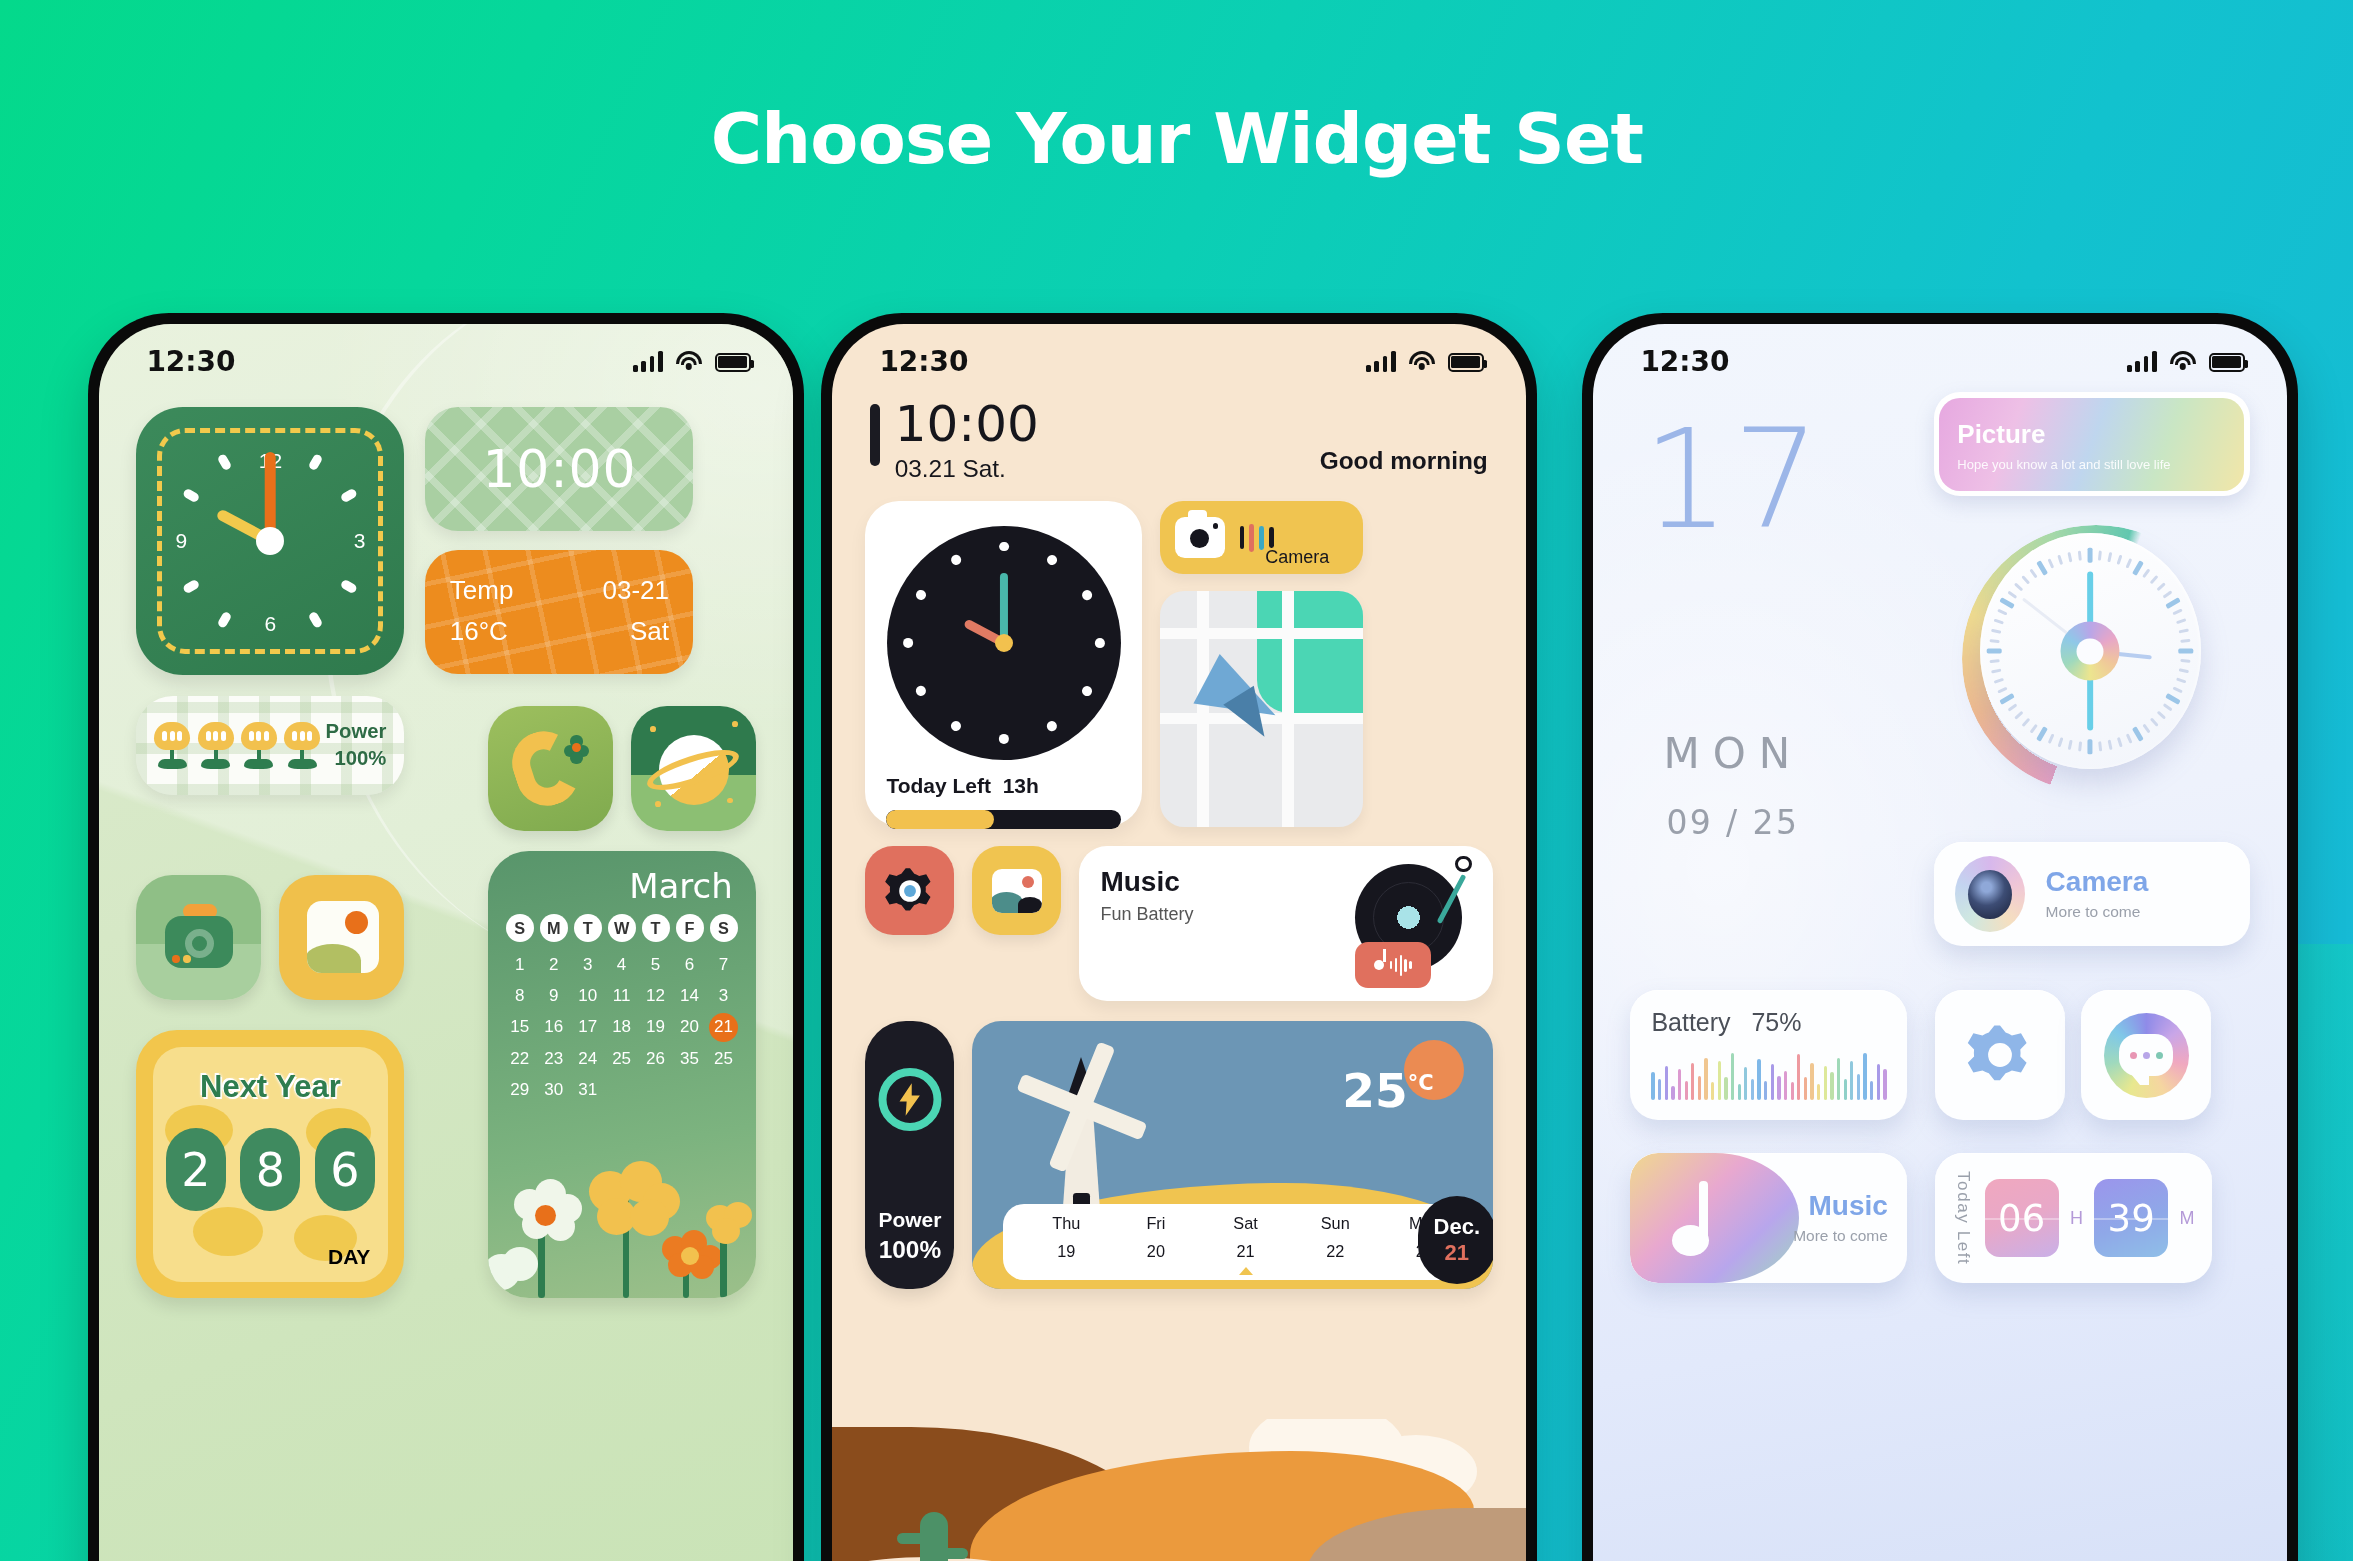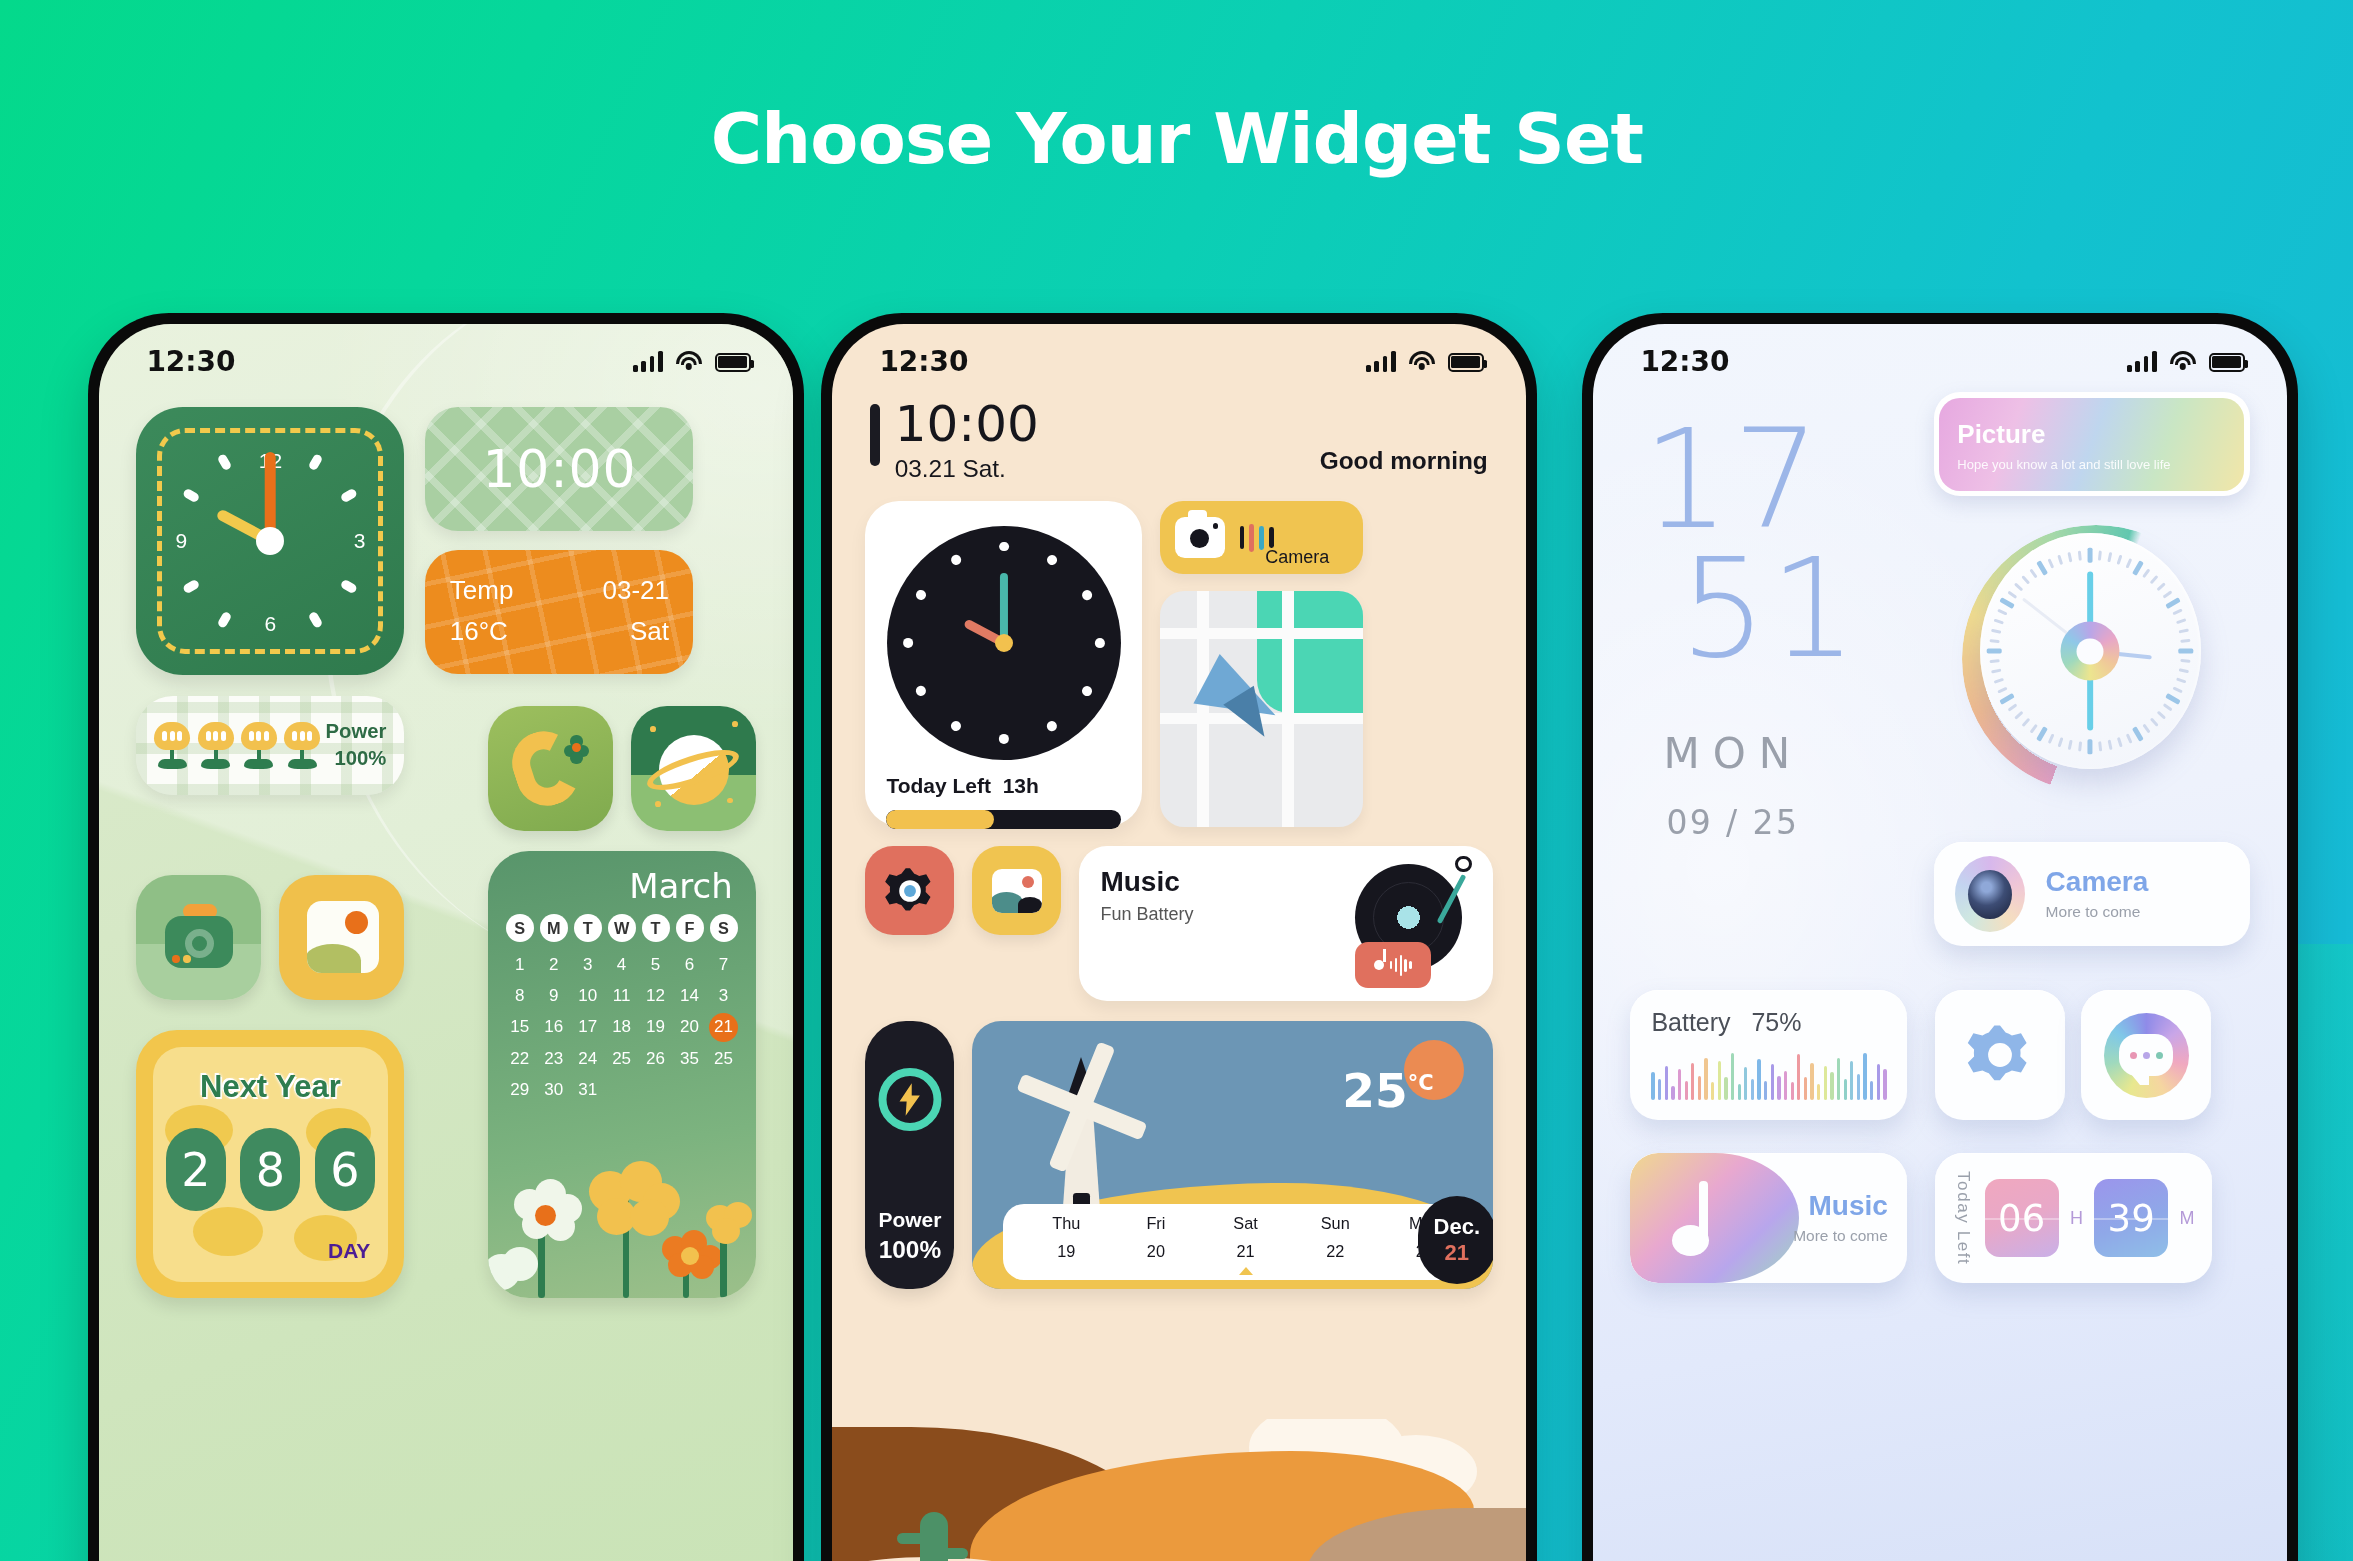--- a/index.html
+++ b/index.html
@@ -161,21 +161,21 @@
 
   .nextyear{position:absolute; left:37px; top:643px; width:268px; height:268px; border-radius:41px;
     background:#F2C64C; overflow:hidden; box-shadow:0 8.1px 16.3px rgba(0,0,0,.10); }
   .ny-inner{position:absolute; inset:16.3px; background:#F7DE8C; border-radius:29px;}
   .ny-blob{position:absolute; background:#F0C94F; border-radius:50%;}
   .ny-title{position:absolute; top:39px; width:100%; text-align:center; color:#2E7D4F;
     font-size:31px; font-weight:bold; text-shadow:0 0 3.3px #fff,0 0 3.3px #fff,1.6px 1.6px 0 #fff,-1.6px -1.6px 0 #fff;}
   .ny-digits{position:absolute; top:98px; width:100%; display:flex; justify-content:center; gap:14.6px;}
   .ny-d{width:60px; height:83px; background:#3f8a5f; border-radius:33px; color:#fff; font-size:46px;
     display:flex; align-items:center; justify-content:center; font-family:"DejaVu Sans",sans-serif;}
-  .ny-day{position:absolute; right:34px; bottom:35px; color:#4c1d95; font-size:21px; font-weight:bold;}
+  .ny-day{position:absolute; right:34px; bottom:29px; color:#000000; font-size:21px; font-weight:bold;}
 
   .cal{position:absolute; right:37px; top:464px; width:268px; height:447px; border-radius:41px;
     background:linear-gradient(170deg,#58956b,#7cb37f 65%,#9cc08a 100%); overflow:hidden;
     box-shadow:0 8.1px 16.3px rgba(0,0,0,.10); padding:14.6px 16.3px;}
   .cal-title{text-align:right; color:#fff; font-size:34px; padding-right:6.5px; font-family:"DejaVu Sans",sans-serif;}
   .cal-dow{display:grid; grid-template-columns:repeat(7,1fr); gap:2.4px; margin-top:8.1px;}
   .cal-dow span{width:28px; height:28px; margin:0 auto; background:#fff; border-radius:50%;
     color:#333; font-size:16.3px; font-weight:600; display:flex; align-items:center; justify-content:center;}
   .cal-grid{display:grid; grid-template-columns:repeat(7,1fr); gap:2.4px; margin-top:8.1px;}
   .cal-grid span{height:29px; display:flex; align-items:center; justify-content:center;
@@ -857,21 +857,20 @@
           </div>
         <div class="batt">
             <div class="fill"></div>
           </div>
       </div>
     </div>
 
     <div class="p3">
       <div class="p3-time">
         <div>17</div>
-        <div class="p3-t2">51</div>
       </div>
       <div class="p3-day">MON</div>
       <div class="p3-date">09 / 25</div>
 
       <div class="pic-w">
         <div class="pic-in">
           <div class="pic-t">Picture</div>
           <div class="pic-s">Hope you know a lot and still love life</div>
         </div>
       </div>

